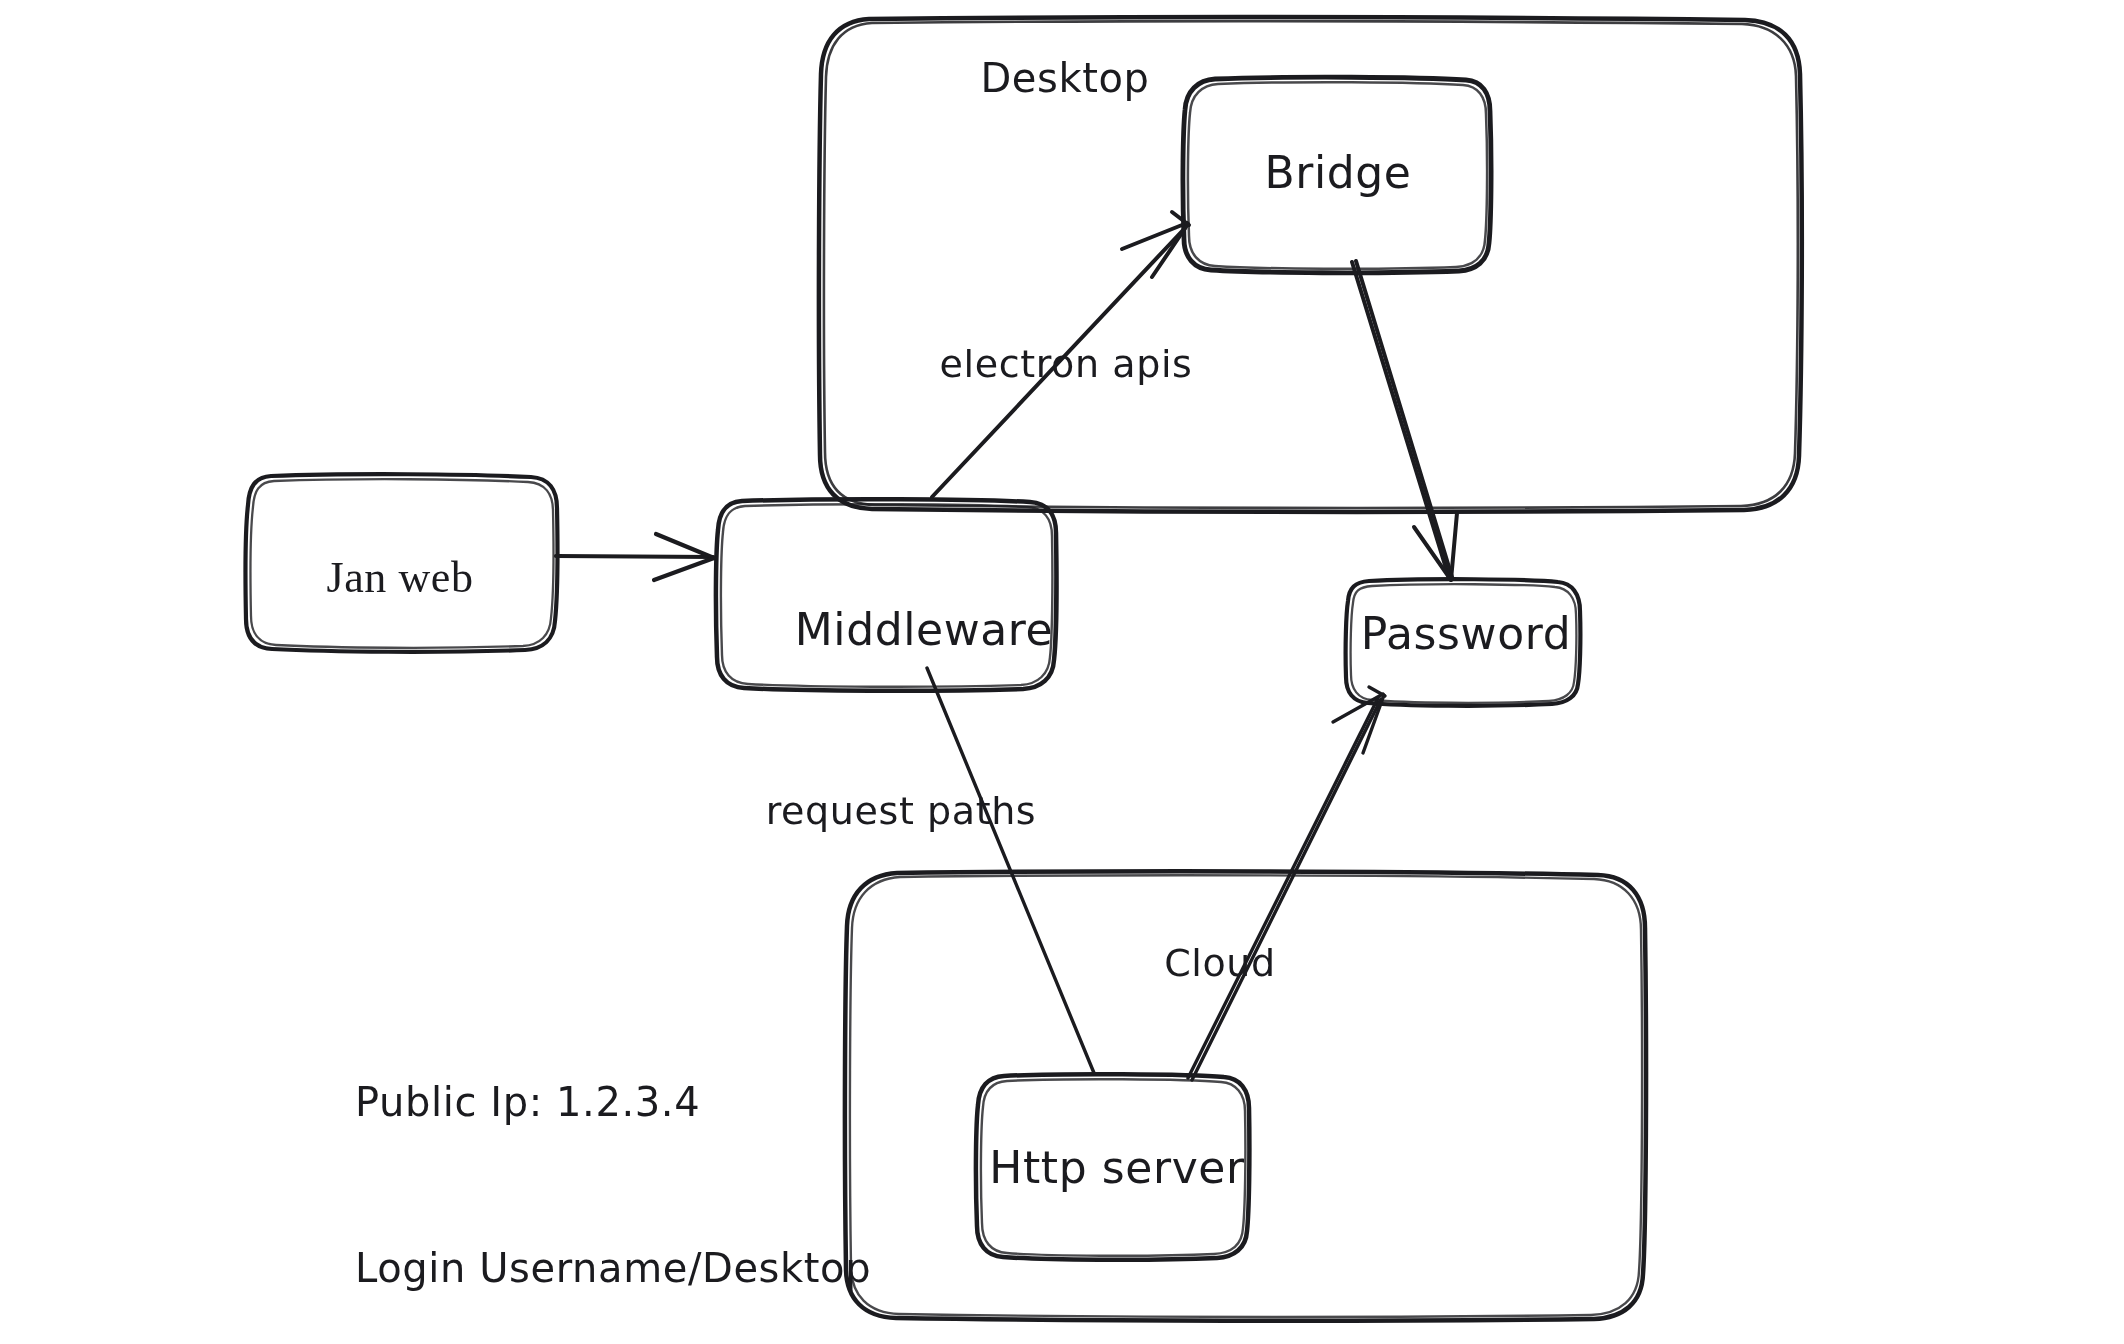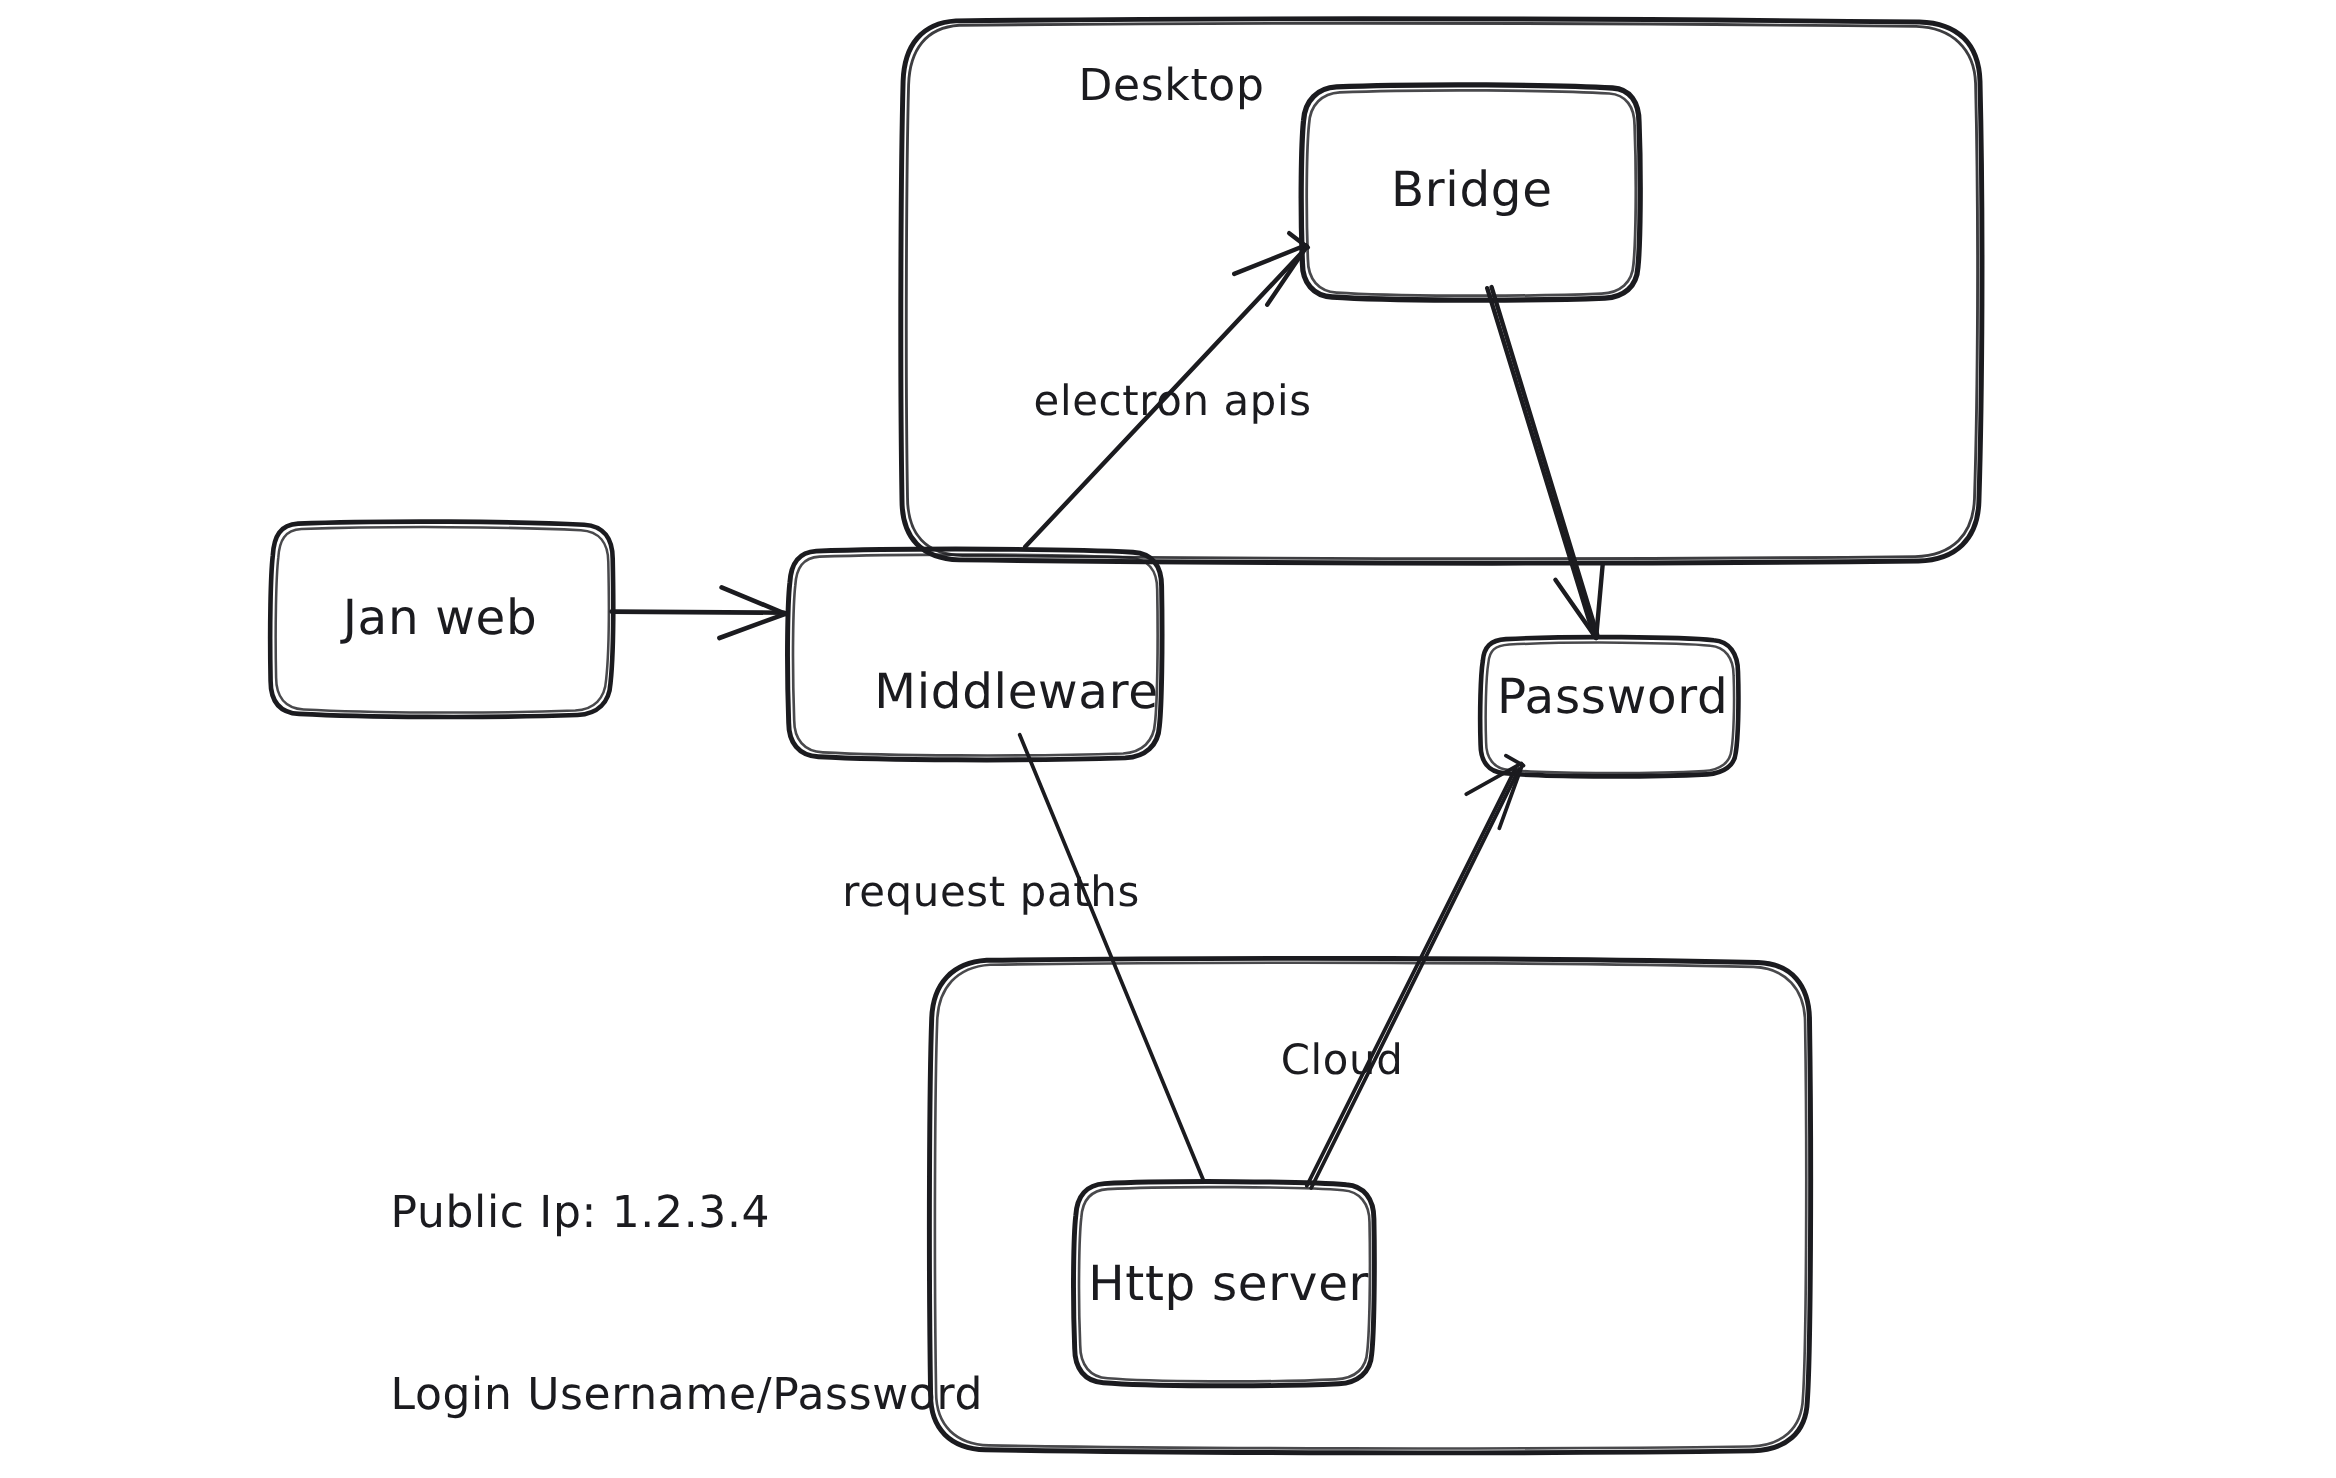--- a/index.html
+++ b/index.html
@@ -228,34 +228,34 @@
         <path d="M1333 722 L 1383 694"></path>
         <path d="M1363 753 L 1384 695"></path>
         <path d="M1369 687 L 1385 696"></path>
       </g>
 
     </g>
   </svg>
 
   <div class="lbl group-label" style="left:1065px; top:78px;">Desktop</div>
 
-  <div class="lbl node-label" style="left:400px; top:562px;">Jan web</div>
+  <div class="lbl node-label" style="left:400px; top:578px;font-family:Liberation Serif, serif;">Jan web</div>
 
   <div class="lbl node-label" style="left:924px; top:598px;margin-top:32px;">Middleware</div>
 
   <div class="lbl node-label" style="left:1338px; top:173px;">Bridge</div>
 
   <div class="lbl node-label" style="left:1466px; top:634px;">Password</div>
 
   <div class="lbl node-label" style="left:1117px; top:1168px;">Http server</div>
 
   <div class="lbl edge-label" style="left:901px; top:811px;">request paths</div>
 
   <div class="lbl edge-label" style="left:1066px; top:364px;">electron apis</div>
 
   <div class="lbl edge-label" style="left:1220px; top:963px;">Cloud</div>
 
   <div class="lbl note-label" style="left:355px; top:965px;">
     <span>Public Ip: 1.2.3.4</span>
-    <span>Login Username/Password</span>
+    <span>Login Username/Desktop</span>
   </div>
 
 </div>
 
 </body></html>

